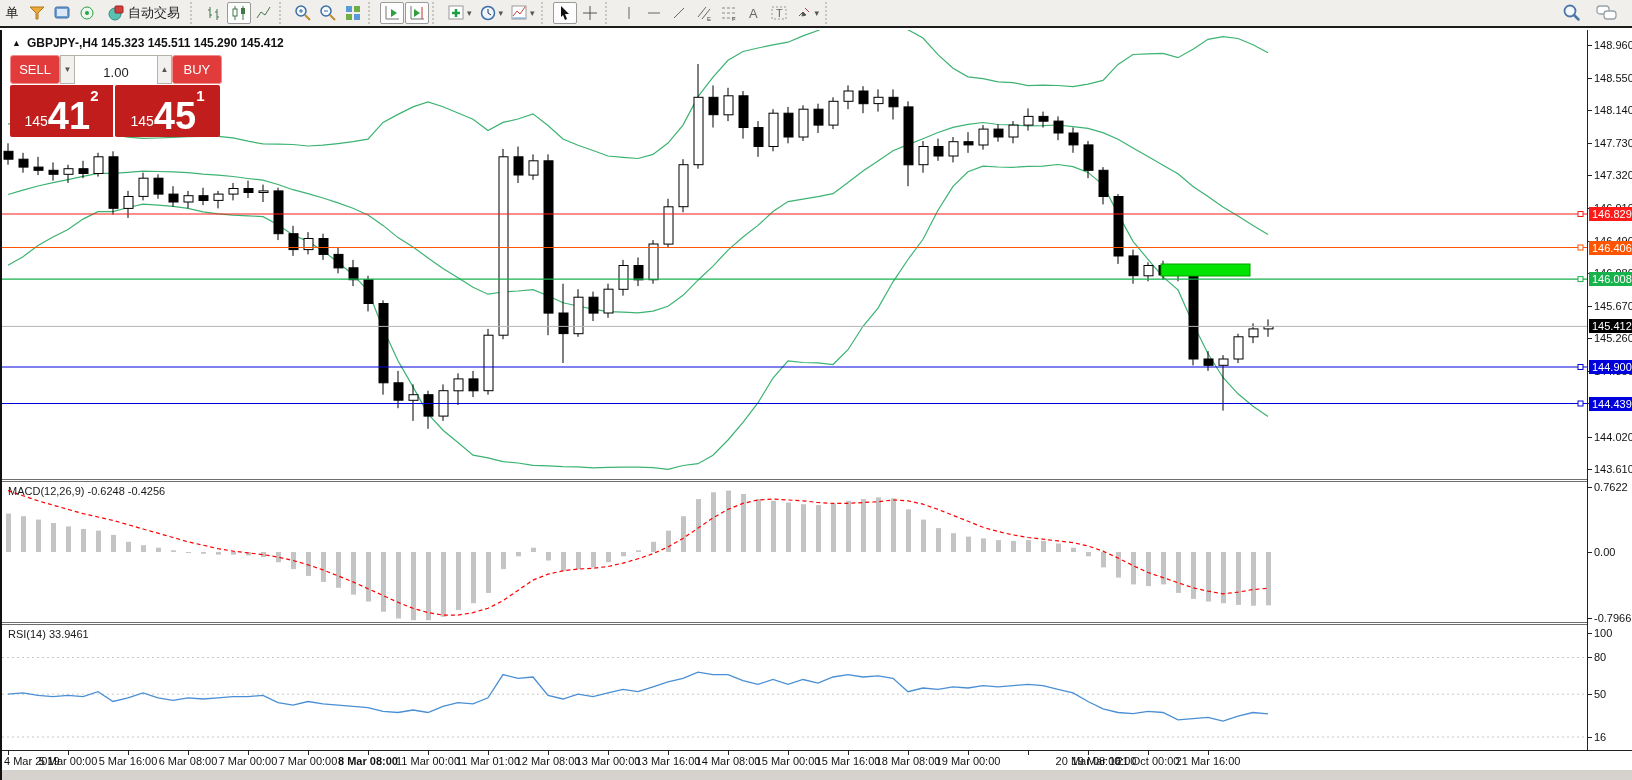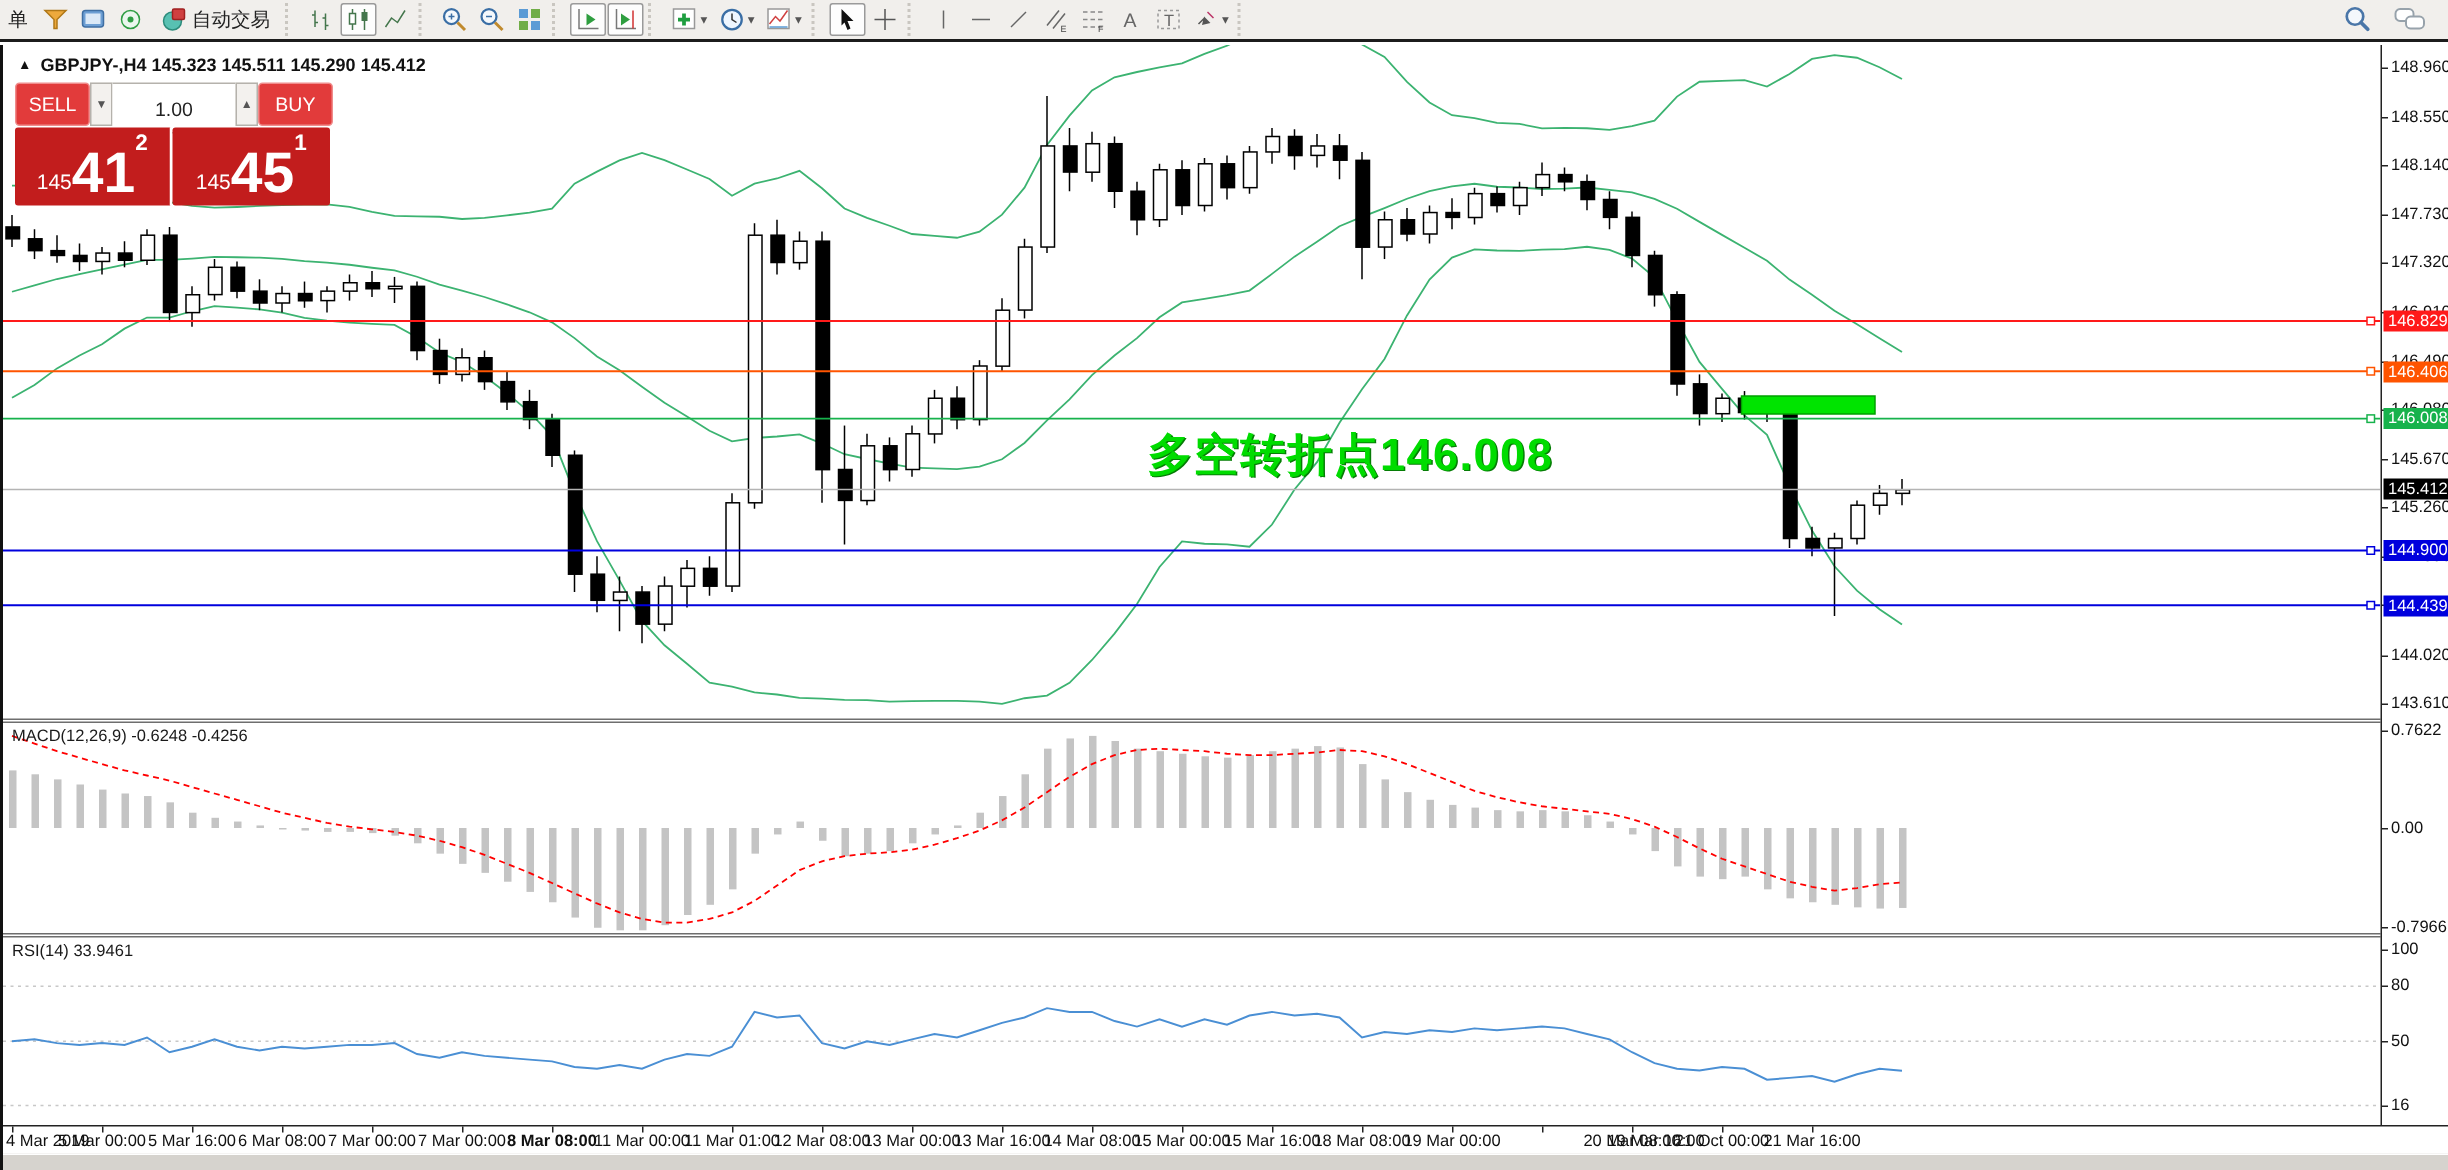--- a/index.html
+++ b/index.html
@@ -460,21 +460,20 @@
           <span class="p-sup">2</span>
         </div>
         <div class="price-box">
           <span class="p-pre">145</span>
           <span class="p-big">45</span>
           <span class="p-sup">1</span>
         </div>
       </div>
     </div>
 
-    <div id="annotation">多空转折点146.008</div>
 
     <div class="divider" style="top:449px"></div>
     <svg id="macd-svg" width="1585" height="140">
         <rect x="4" y="31.6" width="5" height="38.4" fill="#c4c4c4"></rect>
         <rect x="19" y="34.2" width="5" height="35.8" fill="#c4c4c4"></rect>
         <rect x="34" y="37.6" width="5" height="32.4" fill="#c4c4c4"></rect>
         <rect x="49" y="41.0" width="5" height="29.0" fill="#c4c4c4"></rect>
         <rect x="64" y="44.4" width="5" height="25.6" fill="#c4c4c4"></rect>
         <rect x="79" y="47.0" width="5" height="23.0" fill="#c4c4c4"></rect>
         <rect x="94" y="48.7" width="5" height="21.3" fill="#c4c4c4"></rect>

